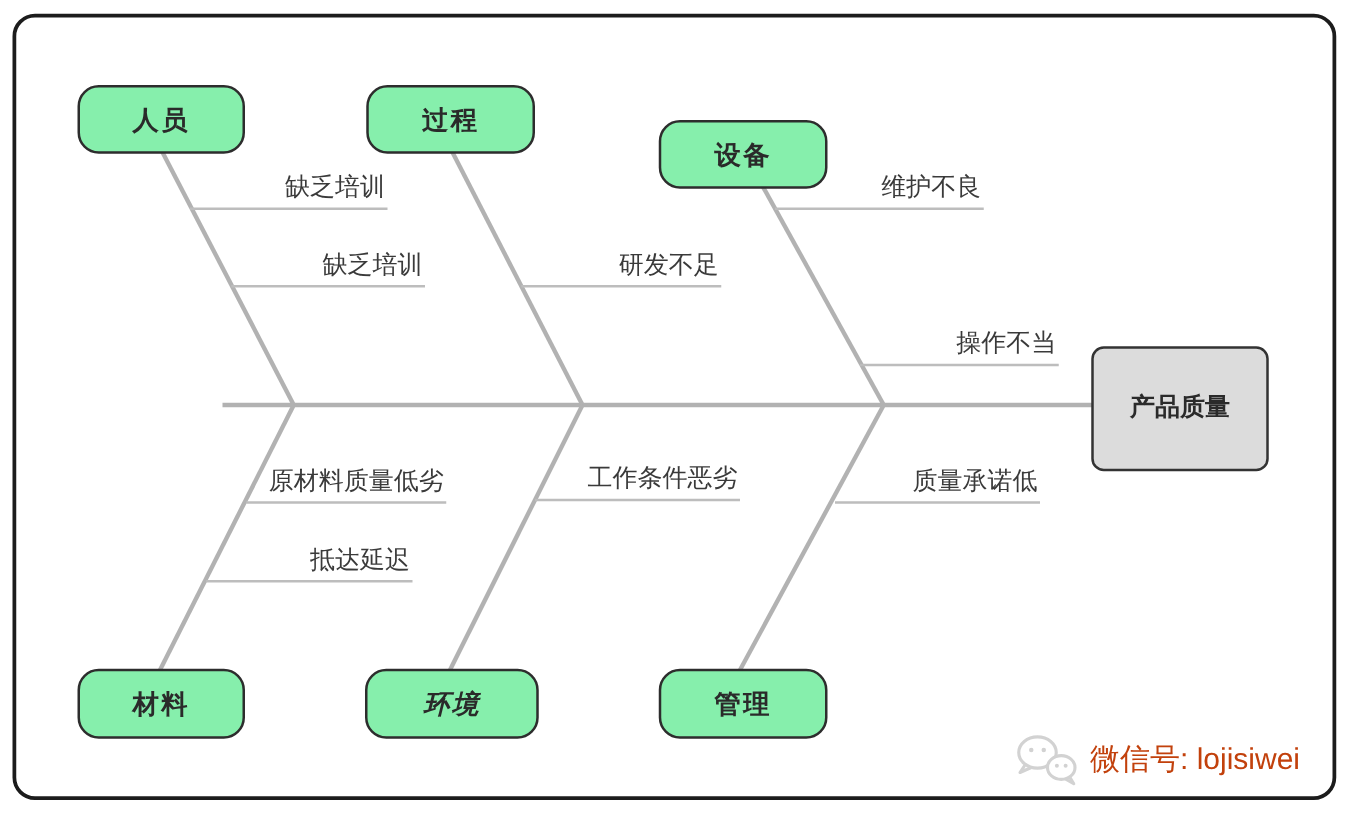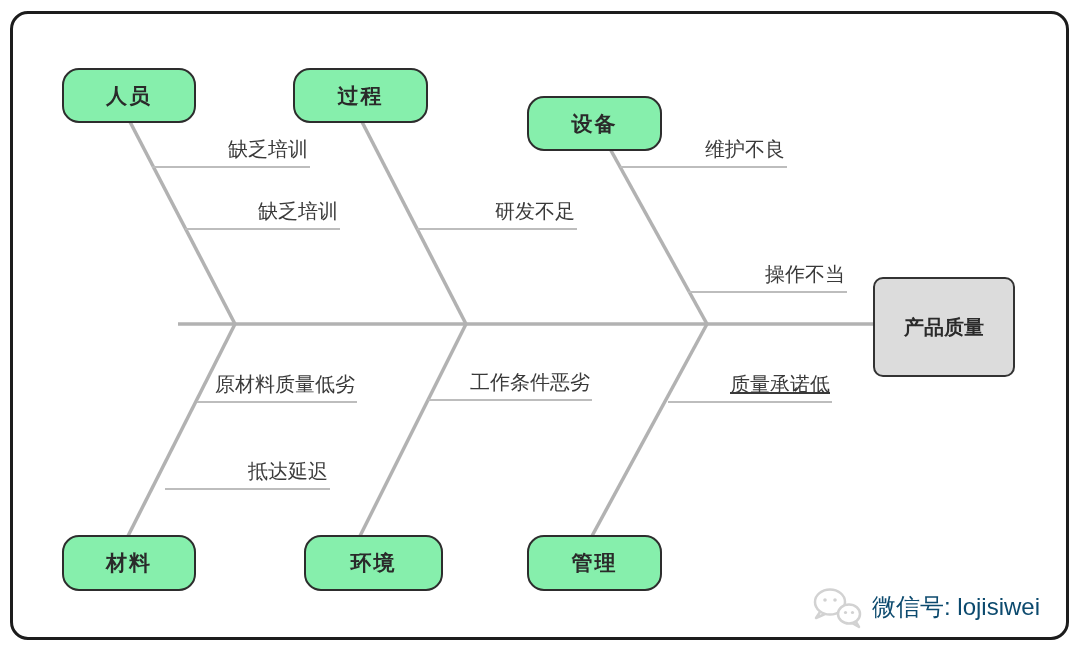--- a/index.html
+++ b/index.html
@@ -43,20 +43,21 @@
     border-radius: 10px;
     display: flex;
     flex-direction: row;
     align-items: center;
     justify-content: center;
     font-size: 20px;
     font-weight: bold;
     color: #2a2a2a;
     line-height: 1.45;
     z-index: 3;
+    font-family: Liberation Mono, monospace;
   }
   .cause {
     position: absolute;
     height: 28px;
     border-bottom: 2px solid #bdbdbd;
     display: flex;
     align-items: flex-end;
     justify-content: flex-end;
     font-size: 20px;
     color: #3a3a3a;
@@ -65,21 +66,21 @@
     box-sizing: content-box;
     white-space: nowrap;
     z-index: 2;
   }
   .watermark {
     position: absolute;
     right: 40px; top: 585px;
     display: flex;
     align-items: center;
     gap: 8px;
-    color: #0c4a6e;
+    color: #c2410c;
     font-size: 24px;
     text-shadow: 1px 1px 0 #ffffff;
     z-index: 4;
   }
   .watermark svg { display: block; }
 </style>
 </head>
 <body>
 
 <div class="canvas">
@@ -101,45 +102,45 @@
   </div>
   <div class="cat-box" style="left:293px; top:68px; width:131px; height:51px;">
     <span>过程</span>
   </div>
   <div class="cat-box" style="left:527px; top:68px; width:131px; height:51px;margin-top:28px;">
     <span>设备</span>
   </div>
   <div class="cat-box" style="left:62px; top:535px; width:130px; height:52px;">
     <span>材料</span>
   </div>
-  <div class="cat-box" style="left:304px; top:535px; width:135px; height:52px;">
+  <div class="cat-box" style="left:292px; top:535px; width:135px; height:52px;font-style:italic;">
     <span>环境</span>
   </div>
   <div class="cat-box" style="left:527px; top:535px; width:131px; height:52px;">
     <span>管理</span>
   </div>
 
   <div class="head-box">
     <span>产品质量</span>
   </div>
 
   <div class="cause" style="left:152px; top:135px; width:156px;">缺乏培训</div>
   <div class="cause" style="left:185px; top:197px; width:153px;">缺乏培训</div>
 
   <div class="cause" style="left:417px; top:197px; width:158px;">研发不足</div>
 
   <div class="cause" style="left:620px; top:135px; width:165px;">维护不良</div>
   <div class="cause" style="left:688px; top:260px; width:157px;">操作不当</div>
 
   <div class="cause" style="left:197px; top:370px; width:158px;">原材料质量低劣</div>
-  <div class="cause" style="left:165px; top:457px; width:163px;">抵达延迟</div>
+  <div class="cause" style="left:165px; top:433px; width:163px;">抵达延迟</div>
 
   <div class="cause" style="left:428px; top:368px; width:162px;">工作条件恶劣</div>
 
-  <div class="cause" style="left:668px; top:370px; width:162px;text-decoration:underline;">质量承诺低</div>
+  <div class="cause" style="left:668px; top:370px; width:162px;">质量承诺低</div>
 
   <div class="watermark">
     <svg width="56" height="44" viewBox="0 0 56 44">
       <ellipse cx="22" cy="17" rx="15" ry="12.5" fill="none" stroke="#d2d2d2" stroke-width="2.5"></ellipse>
       <path d="M12 27 L8 33 L17 29" fill="none" stroke="#d2d2d2" stroke-width="2.5" stroke-linejoin="round"></path>
       <circle cx="17" cy="15" r="1.8" fill="#d2d2d2"></circle>
       <circle cx="27" cy="15" r="1.8" fill="#d2d2d2"></circle>
       <ellipse cx="41" cy="29" rx="11" ry="9.5" fill="#ffffff" stroke="#d2d2d2" stroke-width="2.5"></ellipse>
       <path d="M48 37 L51 42 L44 38" fill="none" stroke="#d2d2d2" stroke-width="2.5" stroke-linejoin="round"></path>
       <circle cx="37.5" cy="27.5" r="1.6" fill="#d2d2d2"></circle>

